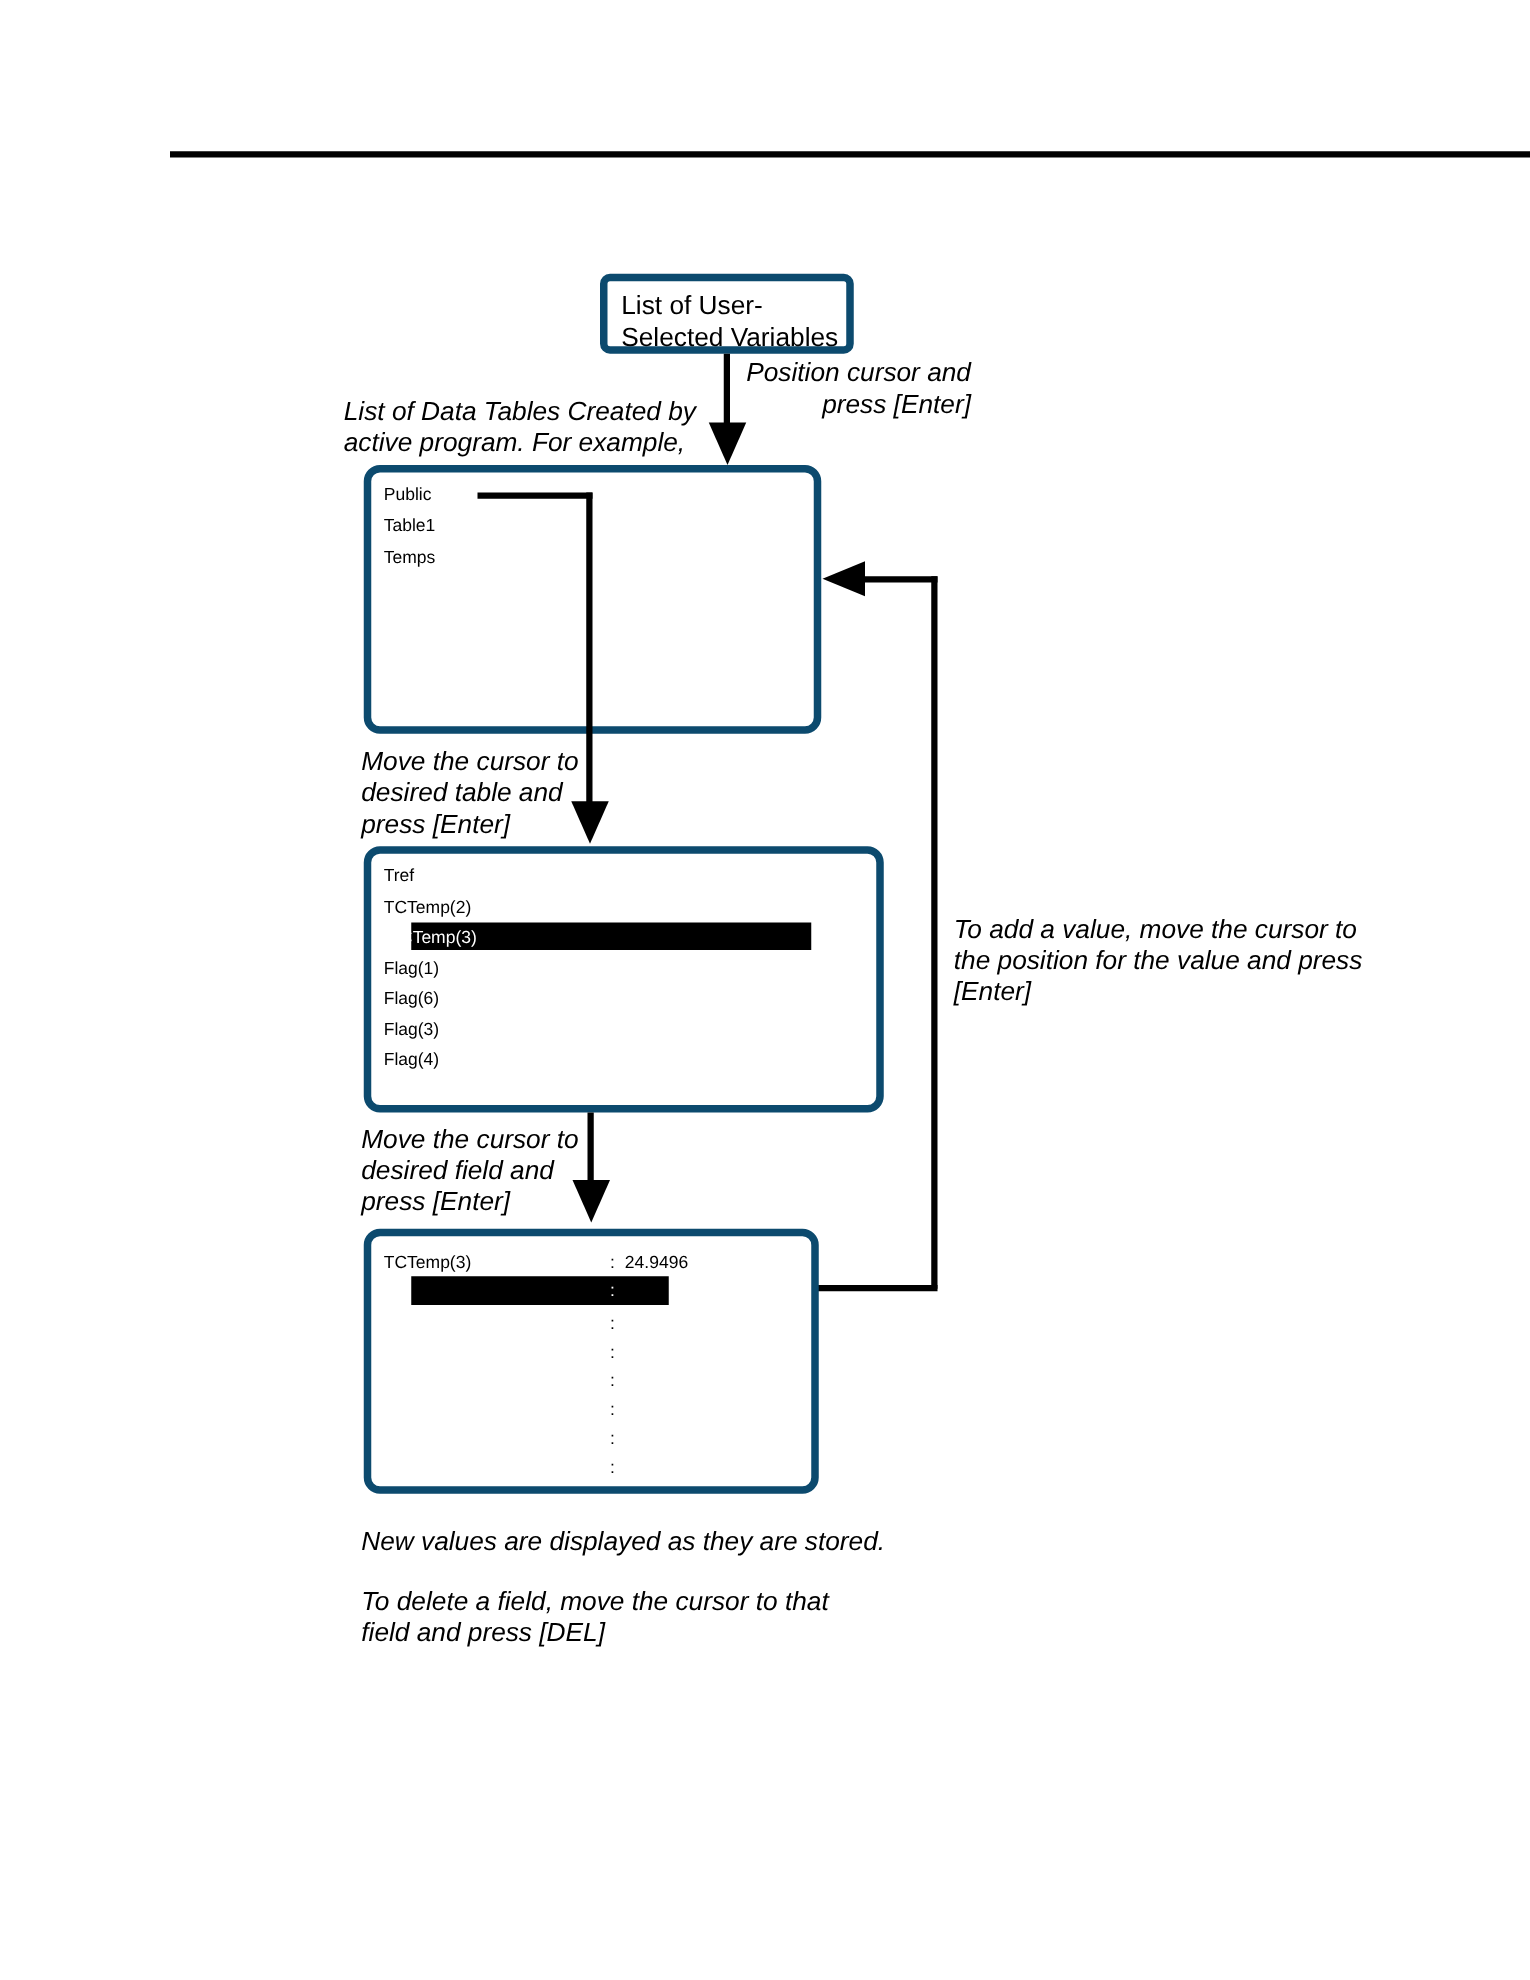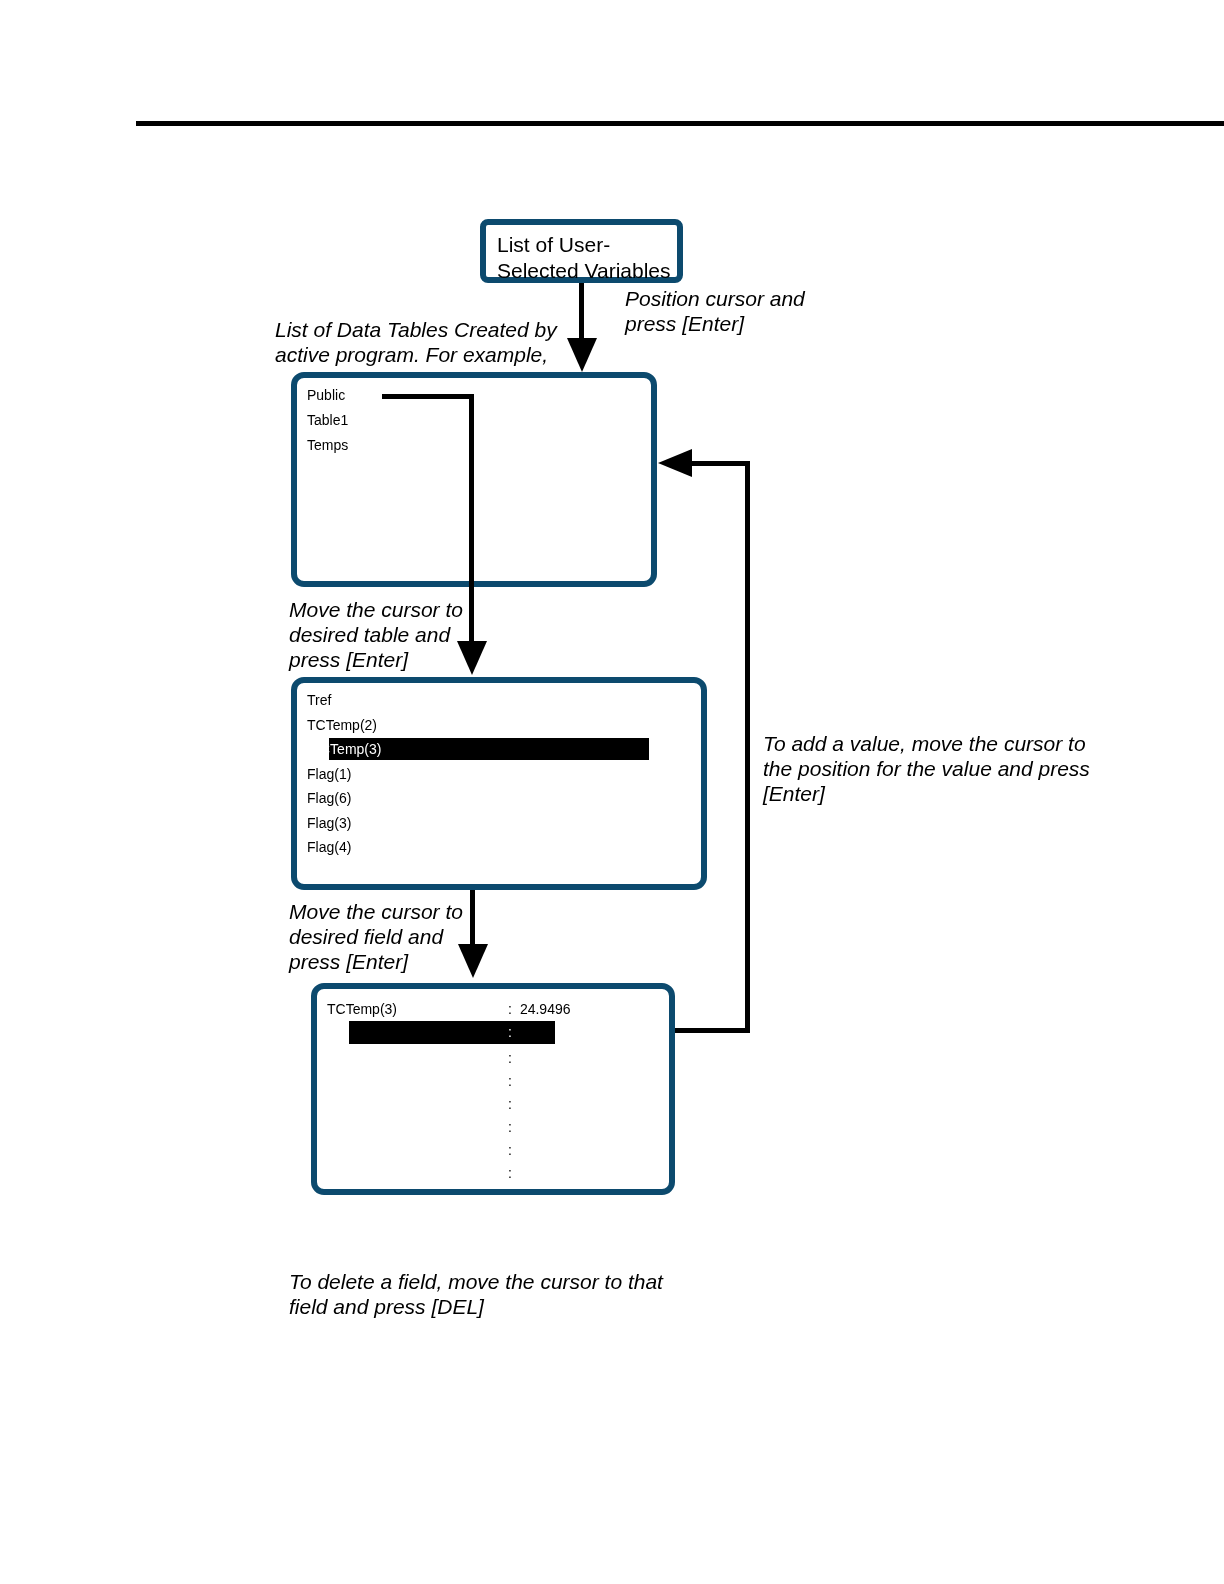--- a/index.html
+++ b/index.html
@@ -45,21 +45,21 @@
   <div class="rule" style="left:136px;top:121px;width:1088px;height:5px;"></div>
 
   <div class="dbox" style="left:480px;top:219px;width:203px;height:64px;border-radius:8px;">
     <div class="top-box-label">List of User-
 Selected Variables</div>
   </div>
 
   <div class="vline" style="left:579px;top:283px;width:5px;height:57px;"></div>
   <div class="arrow-down" style="left:567px;top:338px;"></div>
 
-  <div class="annot" style="left:625px;top:286px;">Position cursor and
+  <div class="annot" style="left:597px;top:286px;text-align:right;">Position cursor and
 press [Enter]</div>
 
   <div class="annot" style="left:275px;top:317px;font-style:italic;">List of Data Tables Created by
 active program. For example,</div>
 
   <div class="dbox" style="left:291px;top:372px;width:366px;height:215px;">
     <div class="list screen-text">
       <div>Public</div>
       <div>Table1</div>
       <div>Temps</div>
@@ -95,21 +95,21 @@
     </div>
   </div>
 
   <div class="vline" style="left:470px;top:890px;width:5px;height:56px;"></div>
   <div class="arrow-down" style="left:458px;top:944px;"></div>
 
   <div class="annot" style="left:289px;top:899px;">Move the cursor to
 desired field and
 press [Enter]</div>
 
-  <div class="dbox" style="left:291px;top:983px;width:364px;height:212px;margin-left:20px;">
+  <div class="dbox" style="left:291px;top:983px;width:364px;height:212px;">
     <div class="vbox-content screen-text">
       <div class="vrow1">
         <span class="vname">TCTemp(3)</span>
         <span class="vsep">:</span>
         <span>24.9496</span>
       </div>
       <div class="vbar">
         <span>:</span>
       </div>
       <div class="dots">:
@@ -118,17 +118,18 @@
 :
 :
 :</div>
     </div>
   </div>
 
   <div class="annot" style="left:763px;top:731px;">To add a value, move the cursor to
 the position for the value and press
 [Enter]</div>
 
+  <div class="annot" style="left:289px;top:1221px;">New values are displayed as they are stored.</div>
 
   <div class="annot" style="left:289px;top:1269px;">To delete a field, move the cursor to that
 field and press [DEL]</div>
 
 </div>
 
 </body></html>

